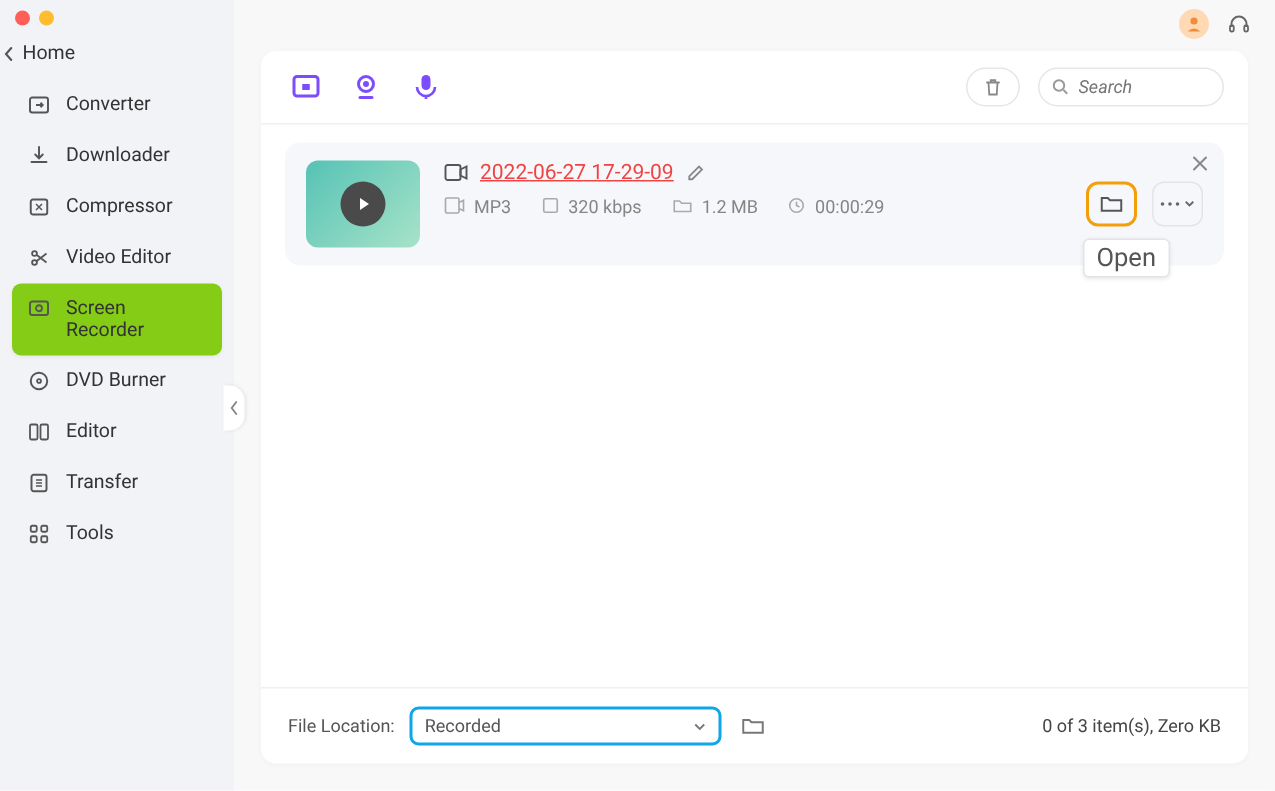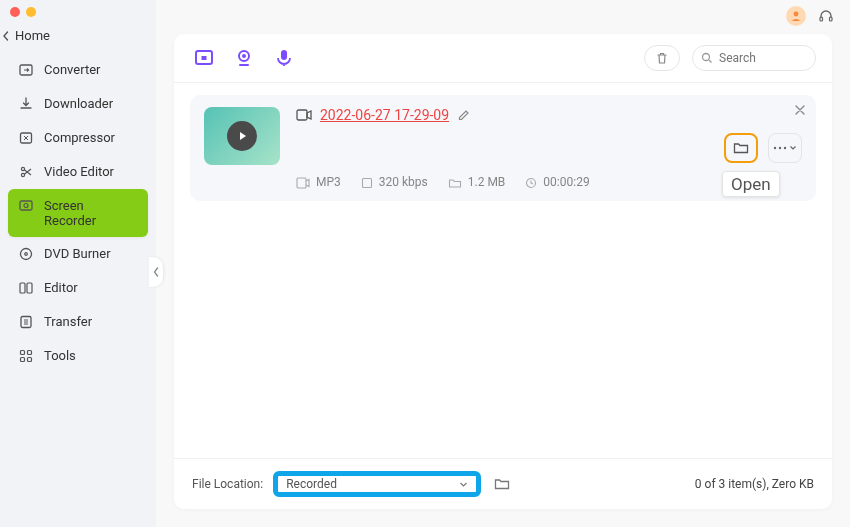--- a/index.html
+++ b/index.html
@@ -26,40 +26,40 @@
 .avatar { width: 20px; height: 20px; border-radius: 50%; background: #ffd9b3; display:flex; align-items:center; justify-content:center; cursor:pointer; }
 .headset { width: 20px; height: 20px; display:flex; align-items:center; justify-content:center; color:#555; cursor:pointer; }
 
 .panel { margin: 6px 18px 18px 18px; flex: 1; background: #fff; border-radius: 10px; display: flex; flex-direction: column; overflow: hidden; box-shadow: 0 1px 4px rgba(0,0,0,0.03); }
 
 .panel-top { display: flex; align-items: center; padding: 10px 16px; gap: 12px; border-bottom: 1px solid #efefef; }
 .rec-btn { width: 28px; height: 28px; display:flex; align-items:center; justify-content:center; color:#7c4dff; cursor:pointer; }
 .spacer { flex: 1; }
 .trash-btn { width: 36px; height: 26px; border:1px solid #e6e6e6; border-radius: 14px; display:flex; align-items:center; justify-content:center; color:#777; cursor:pointer; }
 .search-wrap { width: 124px; height: 26px; border:1px solid #e6e6e6; border-radius:14px; display:flex; align-items:center; padding: 0 8px; gap:6px; color:#888; }
-.search-wrap input { border:none; outline:none; font-size:12px; width: 80px; color:#444; background:transparent; }
+.search-wrap input { border:none; outline:none; font-size:12px; width: 80px; color:#444; background:transparent;font-style:italic; }
 
 .content { flex:1; padding: 12px 16px; overflow:auto; }
 
 .file-card { background:#f6f7fa; border-radius:10px; padding: 12px 14px; display:flex; gap:16px; position:relative; }
 .thumb { width: 76px; height: 58px; border-radius: 8px; background: linear-gradient(135deg,#56c2b5,#a7e3c8); display:flex; align-items:center; justify-content:center; }
 .thumb .play { width:30px; height:30px; border-radius:50%; background:#4a4a4a; display:flex; align-items:center; justify-content:center; }
 .file-info { flex:1; display:flex; flex-direction:column; gap:8px; }
 .file-title { display:flex; align-items:center; gap:8px; color:#ef4444; font-size:14px;text-decoration:underline; }
 .file-meta { display:flex; align-items:center; gap:20px; color:#858585; font-size:12px; }
-.file-meta .mi { display:flex; align-items:flex-end; gap:6px;margin-top:44px; }
+.file-meta .mi { display:flex; align-items:flex-start; gap:6px; }
 .file-actions { display:flex; align-items:center; gap:10px; position:relative; }
 .open-btn { width:34px; height:30px; border:2px solid #f59e0b; border-radius:8px; display:flex; align-items:center; justify-content:center; color:#555; cursor:pointer; }
 .more-btn { width:34px; height:30px; border:1px solid #e4e4e4; border-radius:8px; display:flex; align-items:center; justify-content:center; color:#555; cursor:pointer; gap:2px; }
 .tooltip { position:absolute; top:38px; left:-2px; background:#fff; border:1px solid #e4e4e4; border-radius:4px; font-size:17px; padding:2px 8px; color:#555; box-shadow:0 1px 3px rgba(0,0,0,0.1); }
 .close-x { position:absolute; top:8px; right:10px; color:#888; cursor:pointer; font-size:14px; }
 
 .footer { display:flex; align-items:center; padding: 12px 18px; border-top:1px solid #efefef; font-size:12px; color:#555; gap:10px; }
 .footer .select { flex: 0 0 208px; }
-.select { height:26px; border:5px solid #0ea5e9; border-radius:6px; display:flex; align-items:center; padding:0 8px; justify-content:space-between; color:#555; cursor:pointer; background:#fff; }
+.select { height:26px; border:2px solid #0ea5e9; border-radius:6px; display:flex; align-items:center; padding:0 8px; justify-content:space-between; color:#555; cursor:pointer; background:#fff; }
 .folder-btn { width:22px; height:22px; display:flex; align-items:center; justify-content:center; color:#777; cursor:pointer; }
 .status { margin-left:auto; color:#444; font-size:12px; }
 </style>
 </head>
 <body>
 
 <aside class="sidebar">
   <div class="titlebar">
     <div class="traffic tr-close"></div>
     <div class="traffic tr-min"></div>

